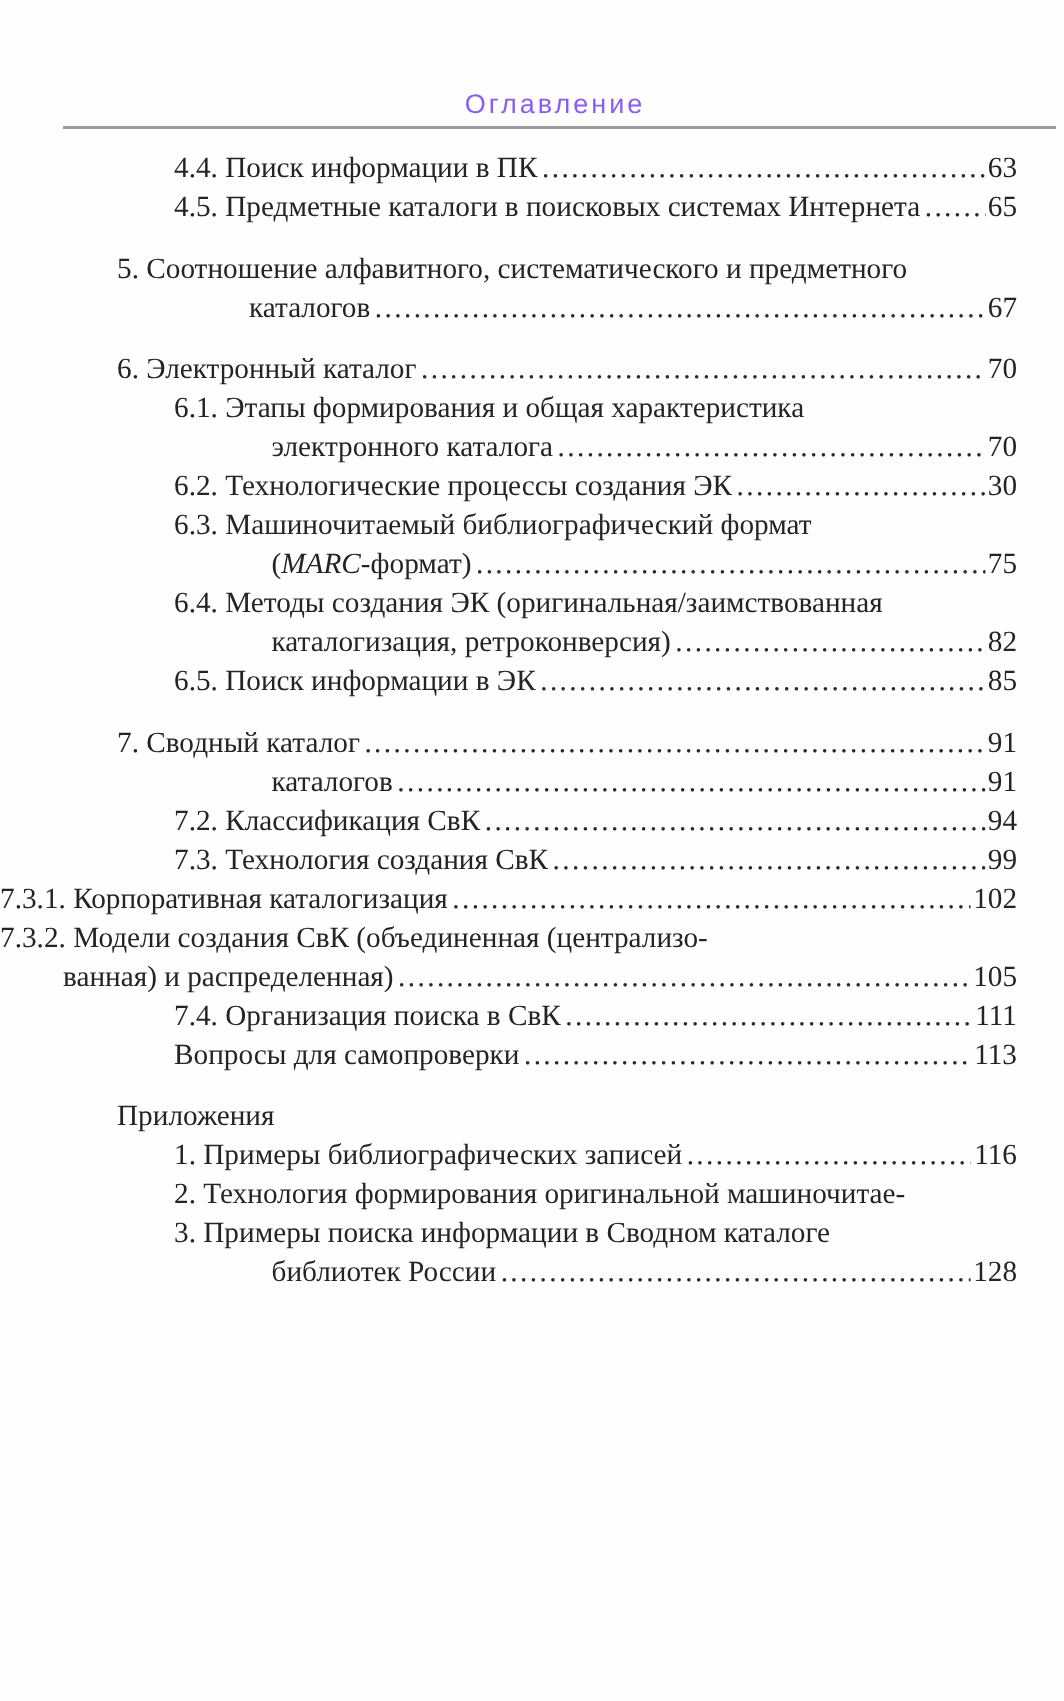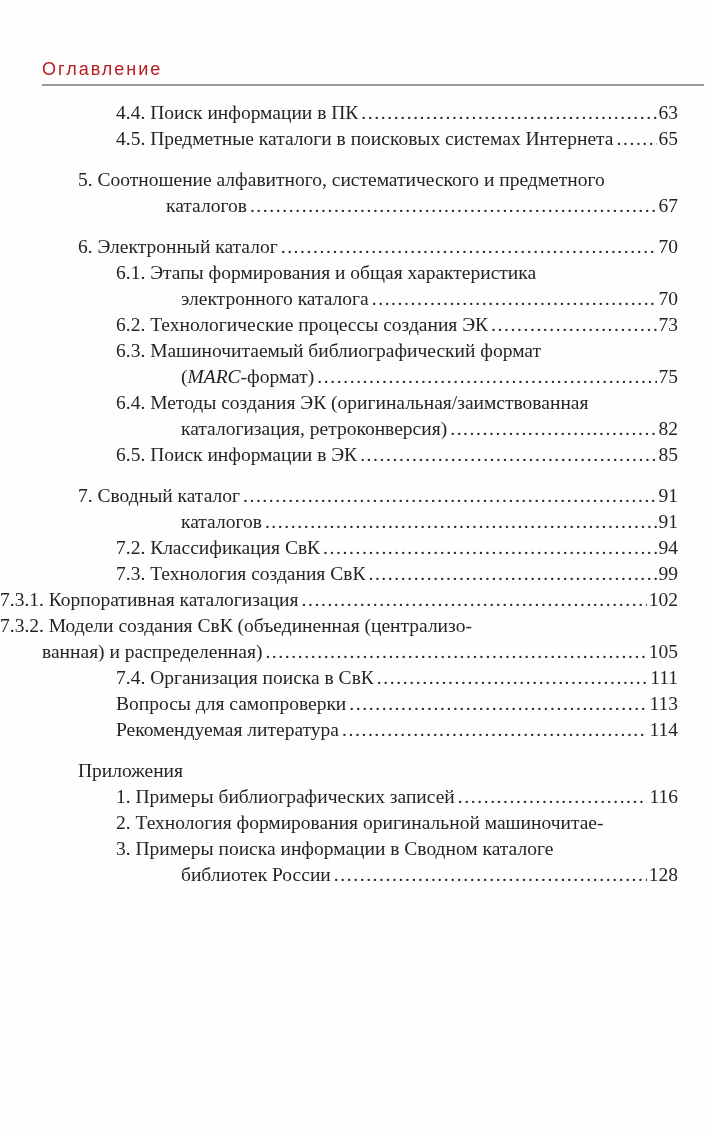--- a/index.html
+++ b/index.html
@@ -12,27 +12,27 @@
     position: relative;
     width: 709px; height: 1134px;
     background: #fefefe;
     font-family: "Liberation Serif", "DejaVu Serif", serif;
     color: #262422;
   }
   .running-header {
     position: absolute;
     top: 59px; left: 42px;
     width: 656px;
-    text-align: left;
+    text-align: center;
     border-bottom: 2px solid #9a9a9a;
     padding: 0 6px 4px 0;
     font-family: "Liberation Sans", "DejaVu Sans", sans-serif;
     font-size: 18px;
     letter-spacing: 2px;
-    color: #b91c1c;
+    color: #8b5cf6;
   }
   .toc {
     position: absolute;
     top: 100px; left: 0;
     width: 678px; 
     font-size: 19.5px;
     line-height: 26px;
   }
   .entry { }
   .entry.gap { margin-top: 15px; }
@@ -105,21 +105,21 @@
         <div class="line cont-l2">
           <span class="t">электронного каталога</span>
           <span class="leader"></span>
           <span class="pg">70</span>
         </div>
       </div>
       <div class="entry l2">
         <div class="line">
           <span class="t">6.2. Технологические процессы создания ЭК</span>
           <span class="leader"></span>
-          <span class="pg">73</span>
+          <span class="pg">30</span>
         </div>
       </div>
       <div class="entry l2">
         <div class="line">
           <span class="t">6.3. Машиночитаемый библиографический формат</span>
         </div>
         <div class="line cont-l2">
           <span class="t">(<i>MARC</i>-формат)</span>
           <span class="leader"></span>
           <span class="pg">75</span>
@@ -192,27 +192,20 @@
           <span class="t">7.4. Организация поиска в СвК</span>
           <span class="leader"></span>
           <span class="pg">111</span>
         </div>
       </div>
       <div class="entry l2">
         <div class="line">
           <span class="t">Вопросы для самопроверки</span>
           <span class="leader"></span>
           <span class="pg">113</span>
-        </div>
-      </div>
-      <div class="entry l2">
-        <div class="line">
-          <span class="t">Рекомендуемая литература</span>
-          <span class="leader"></span>
-          <span class="pg">114</span>
         </div>
       </div>
       <div class="entry l1 gap">
         <div class="line">
           <span class="t">Приложения</span>
         </div>
       </div>
       <div class="entry l2">
         <div class="line">
           <span class="t">1. Примеры библиографических записей</span>

